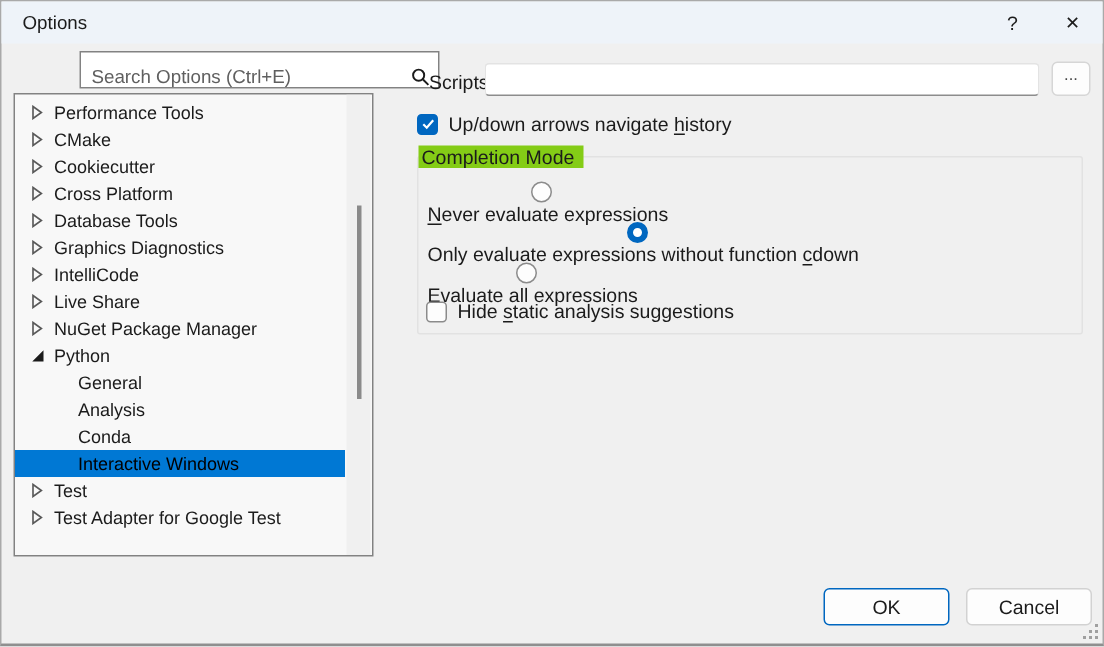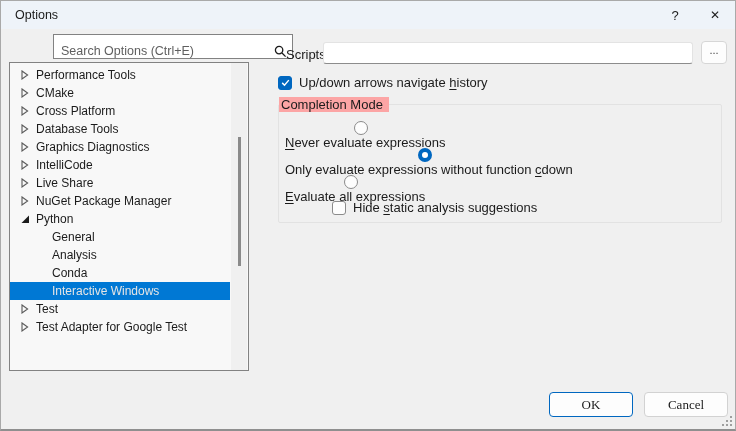--- a/index.html
+++ b/index.html
@@ -48,21 +48,21 @@
     height:18px; display:flex; align-items:center;
     width:220px; font-size:12px; cursor:default; position:relative;
   }
   .tree-row .expander{
     width:10px; height:10px; margin-left:10px; margin-right:5px;
     display:flex; align-items:center; justify-content:center; flex:0 0 auto;
   }
   .tree-row.lvl1 .expander{ margin-left:26px; }
   .tree-row .tree-label{ white-space:nowrap; padding-left:1px; }
   .tree-row.selected{ background:#0078d4; color:#ffffff; }
-  .tree-row.selected .tree-label{ color:#e5e5e5; }
+  .tree-row.selected .tree-label{ color:#000000; }
 
   .scrollbar-track{
     position:absolute; right:1px; top:0; width:16px; height:307px;
     background:#f0f0f0;
   }
   .scrollbar-thumb{
     position:absolute; left:7px; top:74px; width:3px; height:129px;
     background:#8a8a8a;
   }
 
@@ -91,40 +91,40 @@
   .check-label, .radio-label, .group-title{ font-size:13px; }
   .u{ text-decoration:underline; text-underline-offset:2px; }
 
   .history-check{ left:277px; top:74px; }
 
   .groupbox{
     position:absolute; left:277px; top:103px; width:444px; height:119px;
     border:1px solid #e2e2e2; border-radius:2px;
   }
   .group-title{
-    position:absolute; left:0px; top:-8px; background:#fca5a5; padding:0 6px 0 2px;
+    position:absolute; left:0px; top:-8px; background:#84cc16; padding:0 6px 0 2px;
   }
 
   .radio-row{
     position:absolute; left:6px; display:flex; align-items:center; cursor:default;flex-direction:column;
   }
   .radio-row .circle{
     width:14px; height:14px; border-radius:50%; margin-right:8px; flex:0 0 auto;
     border:1px solid #8b8b8b; background:#fdfdfd;
   }
   .radio-row.selected .circle{
     border:4.5px solid #0067c0; background:#ffffff;
   }
-  .hide-check{ left:283px; top:199px;margin-left:48px; }
+  .hide-check{ left:283px; top:199px; }
 
   
   .btn{
     position:absolute; top:391px; width:84px; height:25px;
     background:#fdfdfd; border:1px solid #d2d2d2; border-radius:4px;
-    font-family:Liberation Serif, serif; font-size:13px; color:#1b1b1b;
+    font-family:Liberation Sans, sans-serif; font-size:13px; color:#1b1b1b;
     text-align:center; cursor:default;
   }
   .btn.ok{ left:548px; border:1px solid #0067c0; }
   .btn.cancel{ left:643px; }
 
   .resize-grip{
     position:absolute; right:3px; bottom:3px; width:10px; height:10px;
   }
   .resize-grip i{
     position:absolute; width:2px; height:2px; background:#9f9f9f;
@@ -176,20 +176,28 @@
             </svg>
           </span>
           <span class="tree-label">CMake</span>
         </div>
         <div class="tree-row lvl0">
           <span class="expander">
             <svg width="8" height="10" viewBox="0 0 8 10">
               <polygon points="1,1 6.6,5 1,9" fill="none" stroke="#5a5a5a" stroke-width="1.1"></polygon>
             </svg>
           </span>
+          <span class="tree-label">Cookiecutter</span>
+        </div>
+        <div class="tree-row lvl0">
+          <span class="expander">
+            <svg width="8" height="10" viewBox="0 0 8 10">
+              <polygon points="1,1 6.6,5 1,9" fill="none" stroke="#5a5a5a" stroke-width="1.1"></polygon>
+            </svg>
+          </span>
           <span class="tree-label">Cross Platform</span>
         </div>
         <div class="tree-row lvl0">
           <span class="expander">
             <svg width="8" height="10" viewBox="0 0 8 10">
               <polygon points="1,1 6.6,5 1,9" fill="none" stroke="#5a5a5a" stroke-width="1.1"></polygon>
             </svg>
           </span>
           <span class="tree-label">Database Tools</span>
         </div>

